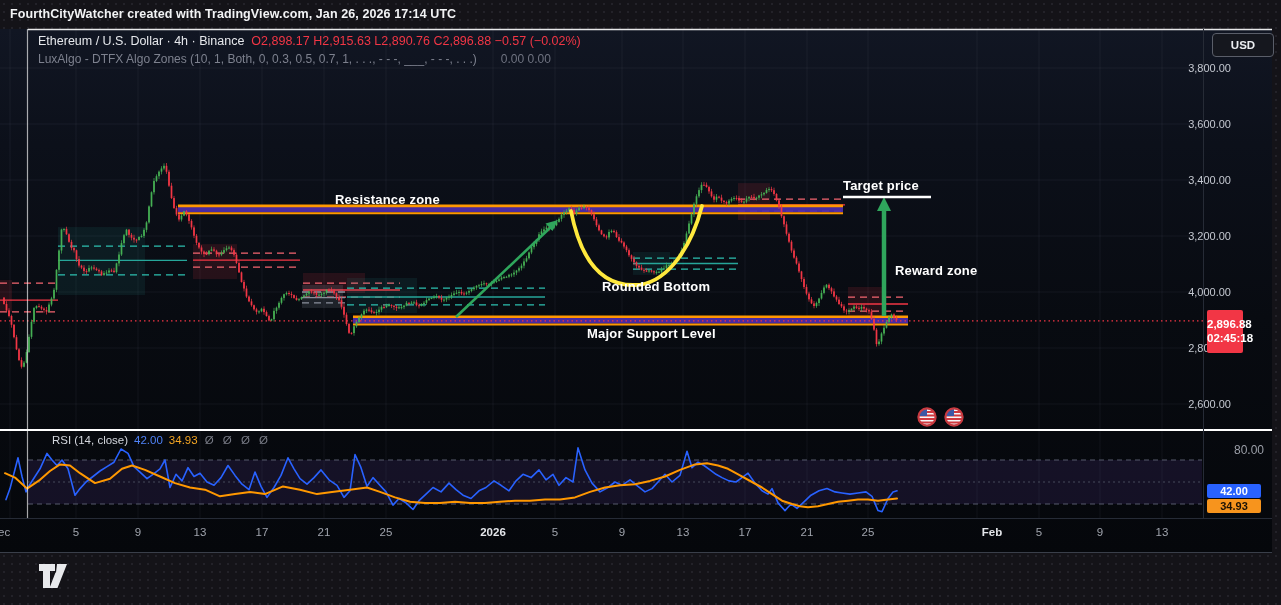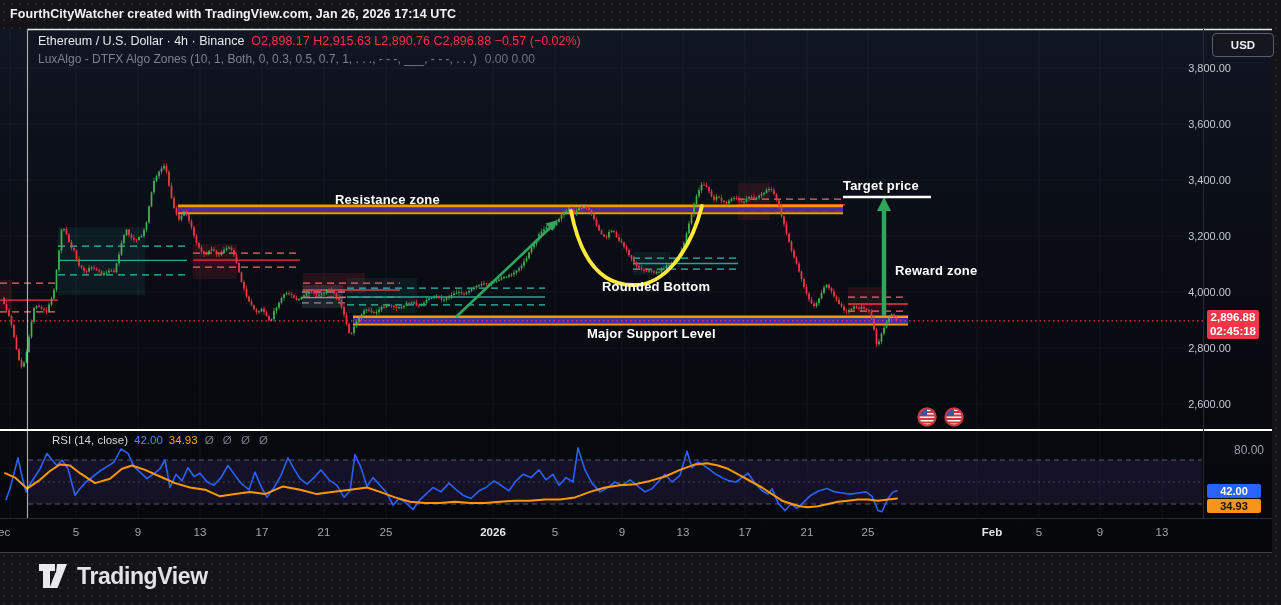--- a/index.html
+++ b/index.html
@@ -14,31 +14,31 @@
   #panel{
     position:absolute;left:0;top:29px;width:1272px;height:524px;
     background:linear-gradient(180deg,#111623 0%,#0c101a 22%,#080b11 55%,#05070b 100%);
   }
   #gfx{position:absolute;left:0;top:0;pointer-events:none;}
   .abs{position:absolute;white-space:nowrap;}
   #watermark{left:10px;top:7px;font-size:12.5px;font-weight:bold;color:#f2f3f5;letter-spacing:.1px;}
   #legend1{left:38px;top:34px;font-size:12.5px;color:#e6e8ec;}
   #legend1 .ohlc{color:#f23645;margin-left:7px;}
   #legend2{left:38px;top:52px;font-size:12px;color:#7d818e;}
-  #legend2 .vals{color:#6f7380;margin-left:8px;}
+  #legend2 .vals{color:#6f7380;margin-left:24px;}
   #usd-btn{left:1212px;top:33px;width:60px;height:22px;border:1px solid #5a5e69;border-radius:4px;
     background:#15171e;color:#eceef2;font-size:11.5px;font-weight:bold;display:flex;
     align-items:center;justify-content:center;cursor:pointer;}
   .ptick{position:absolute;left:1173px;width:58px;text-align:right;font-size:11px;color:#c4c8d0;}
   .ttick{position:absolute;top:526px;transform:translateX(-50%);font-size:11.5px;color:#9competa;}
   .ttick{color:#a0a4ad;}
   .ttick.strong{color:#e4e6ea;font-weight:bold;}
   .anno{position:absolute;font-size:13px;font-weight:bold;color:#ffffff;letter-spacing:.2px;}
-  #price-badge{left:1207px;top:310px;width:52px;background:#f23645;border-radius:2px;
-    color:#fff;font-size:11.5px;font-weight:bold;text-align:center;line-height:13.5px;padding:1px 0;}
+  #price-badge{left:1207px;top:310px;width:36px;background:#f23645;border-radius:2px;
+    color:#fff;font-size:11.5px;font-weight:bold;text-align:center;line-height:13.5px;padding:8px 0;}
   #rsi-legend{left:52px;top:434px;font-size:11.5px;color:#d3d6dd;}
   #rsi-legend .b{color:#4f82f7;margin-left:6px;}
   #rsi-legend .o{color:#f5a623;margin-left:6px;}
   #rsi-legend .z{color:#787b86;margin-left:7px;letter-spacing:3px;}
   #rsi-top-label{left:1206px;top:443px;width:58px;text-align:right;font-size:12px;color:#9b9fa8;}
   .rsi-badge{position:absolute;left:1207px;width:54px;text-align:center;font-size:11px;font-weight:bold;
     border-radius:2px;padding:1px 0;}
   #rsi-badge-blue{top:484px;background:#2962ff;color:#fff;}
   #rsi-badge-orange{top:499px;background:#f7941d;color:#1c1205;}
   #footer{left:38px;top:563px;display:flex;align-items:center;color:#e2e3e7;}
@@ -946,14 +946,13 @@
 </div>
 <div class="abs" id="rsi-top-label">80.00</div>
 <div class="abs rsi-badge" id="rsi-badge-blue">42.00</div>
 <div class="abs rsi-badge" id="rsi-badge-orange">34.93</div>
 
 <div class="abs" id="footer">
   <svg width="30" height="27" viewBox="0 0 30 27">
     <path d="M1 1h16v7h-5v17H5V8H1z" fill="#e8e9ec"></path>
     <path d="M19 1h10L19.5 25h-8l6-15.5h.5z" fill="#e8e9ec"></path>
   </svg>
-  <span class="brand">TradingView</span>
 </div>
 
 </body></html>

